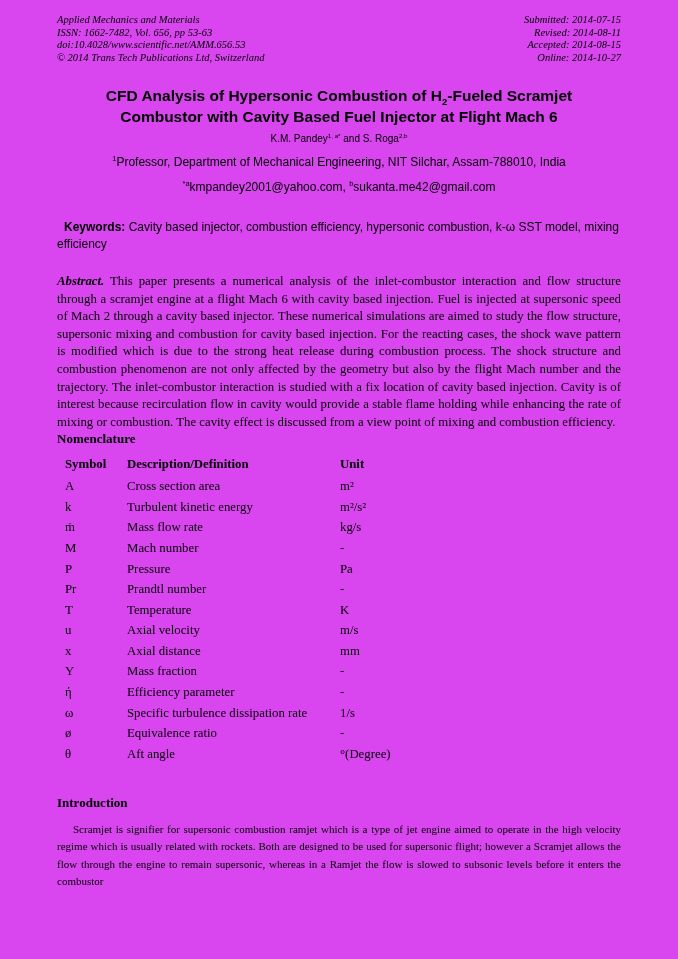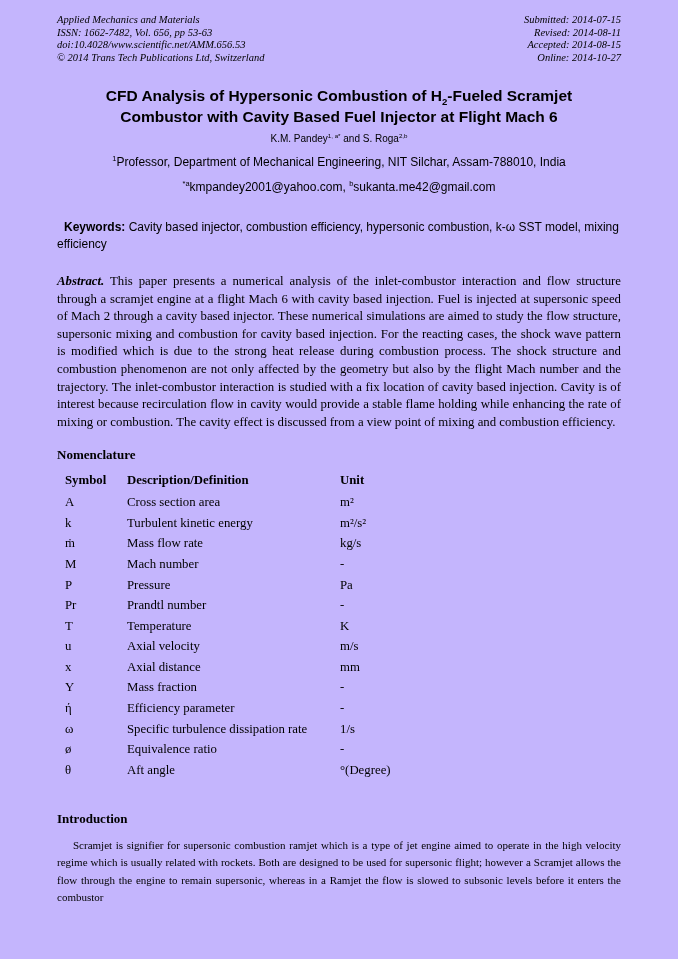--- a/index.html
+++ b/index.html
@@ -1,20 +1,20 @@
 <!DOCTYPE html>
 <html><head>
 <meta charset="utf-8">
 <style>
   * { margin: 0; padding: 0; box-sizing: border-box; }
   html, body { background: #ffffff; }
   .page {
     width: 678px;
     height: 959px;
-    background: #c4b5fd;
+    background: #d946ef;
     color: #000000;
     padding: 14px 57px 0 57px;
     font-family: "Liberation Serif", serif;
     overflow: hidden;
     position: relative;
   }
   .masthead {
     display: flex;
     justify-content: space-between;
     font-style: italic;
@@ -55,21 +55,20 @@
   .abstract {
     font-size: 12.8px;
     line-height: 17.6px;
     text-align: justify;
     margin-top: 21px;
   }
   .abstract .abs-label { font-weight: bold; font-style: italic; }
   .section-heading {
     font-size: 13px;
     font-weight: bold;
-    margin-top: 16px;
   }
   table.nomen {
     border-collapse: collapse;
     margin-top: 7px;
     margin-left: 8px;
     font-size: 12.8px;
   }
   table.nomen th {
     text-align: left;
     font-weight: bold;

